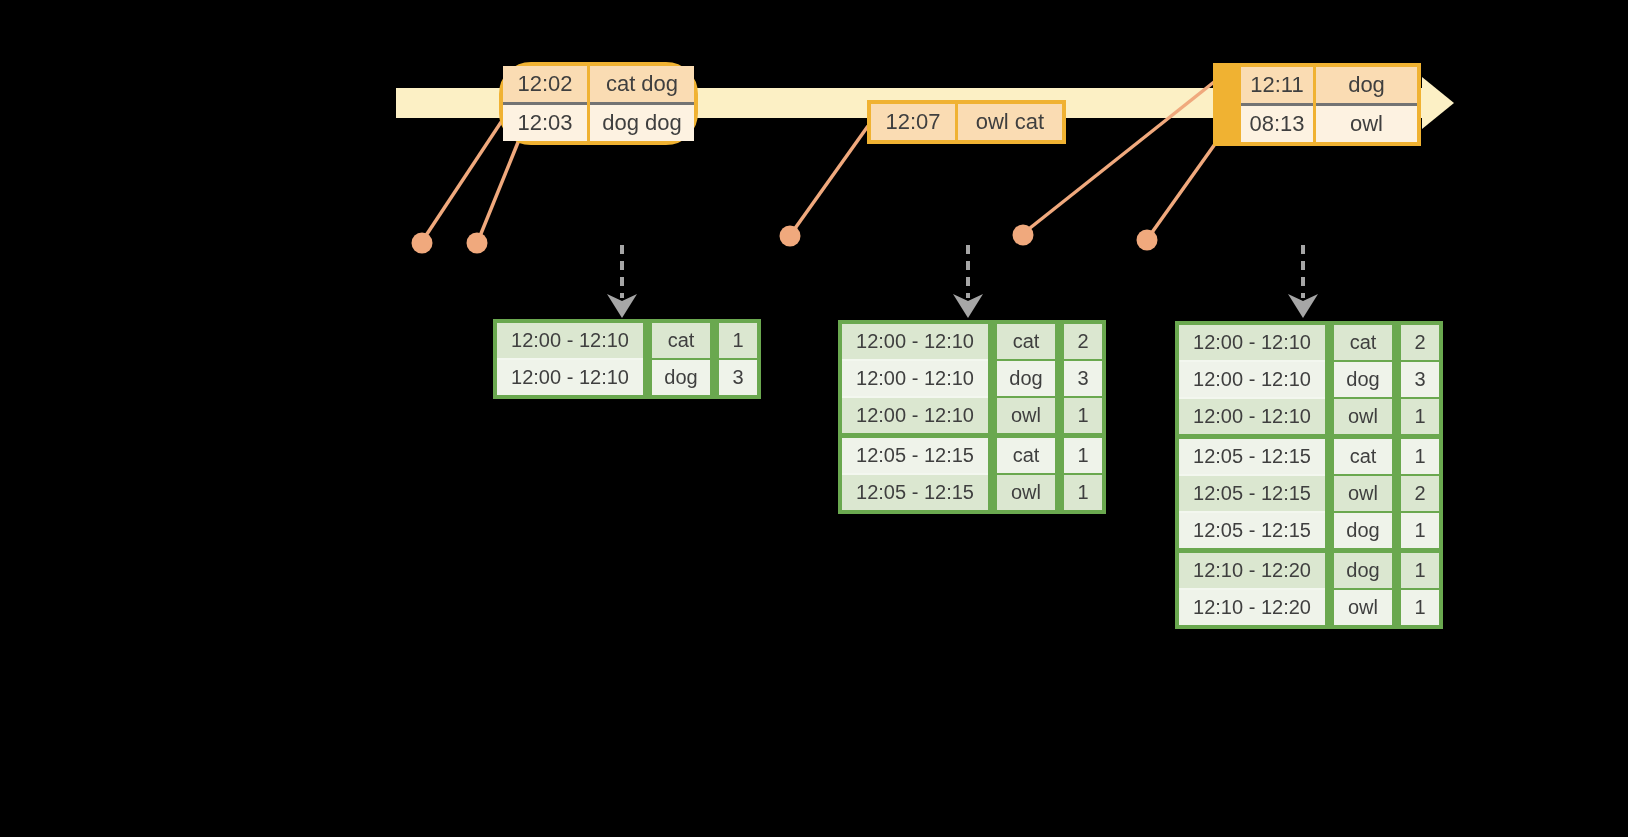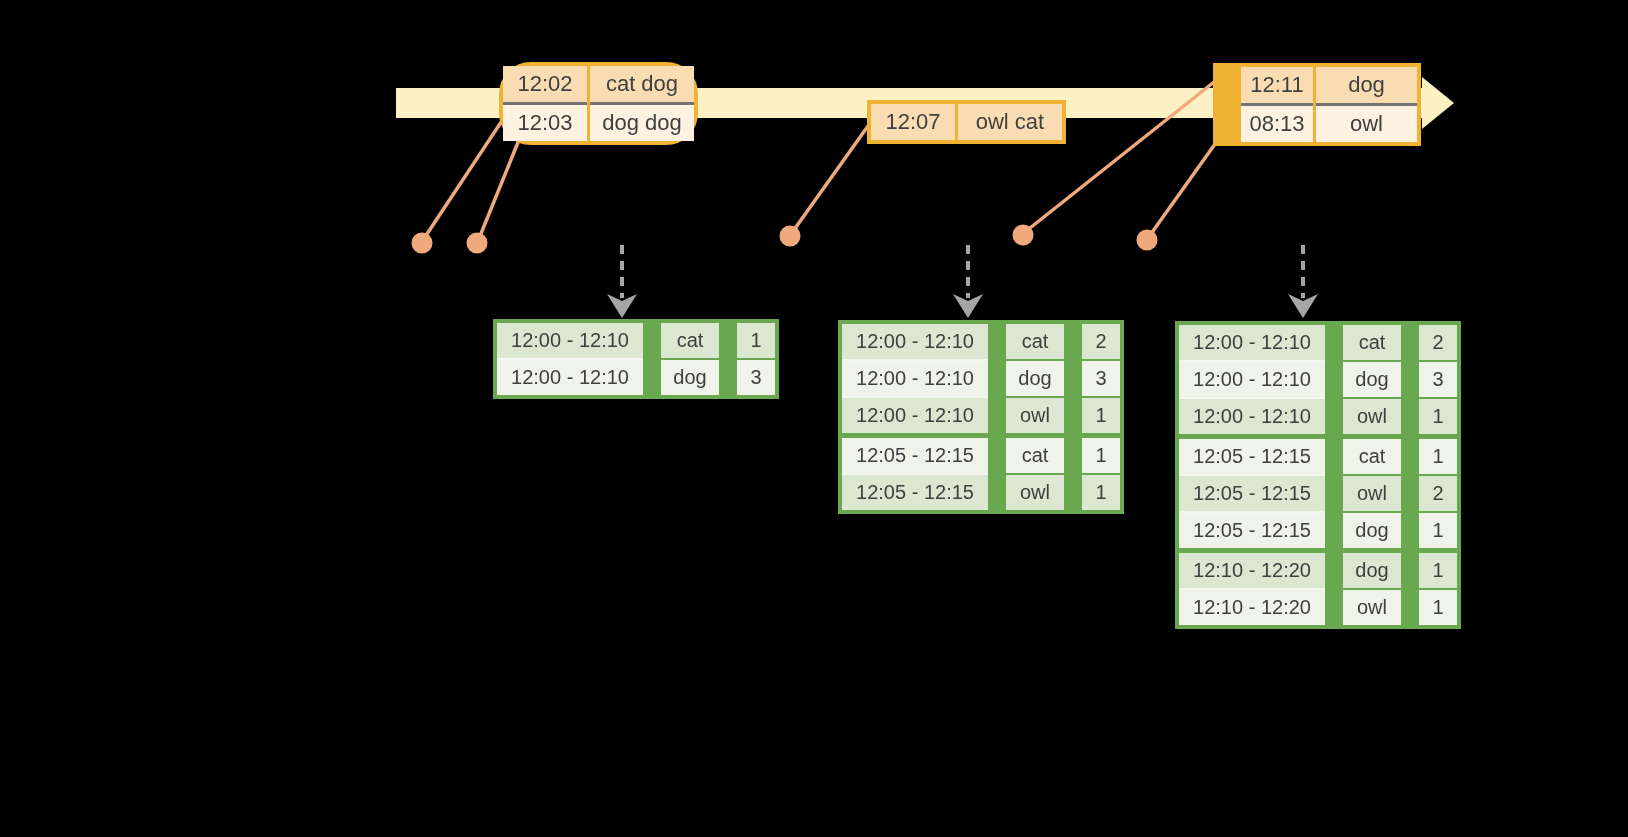--- a/index.html
+++ b/index.html
@@ -27,21 +27,21 @@
     height:36px;display:flex;align-items:center;justify-content:center;
     font-size:22px;background:#fdf2e1;
   }
   .erow:nth-child(odd) .ecell{background:#fadcb3;}
   .erow + .erow .ecell{border-top:3px solid #737373;}
   
   .gtable{
     position:absolute;border:4px solid #6aa84f;background:#6aa84f;
     display:flex;flex-direction:column;width:max-content;
   }
-  .grow{display:grid;grid-template-columns:146px 58px 38px;column-gap:18px;background:#6aa84f;}
+  .grow{display:grid;grid-template-columns:146px 58px 38px;column-gap:9px;background:#6aa84f;}
   .gcell{
     height:35px;display:flex;align-items:center;justify-content:center;
     font-size:20px;background:#eff3ea;
   }
   .grow:nth-child(odd) .gcell{background:#dbe7d0;}
   .grow + .grow .gcell{border-top:2px solid #6aa84f;}
   .grow + .grow .gcell.win{border-top-color:#f3f7ef;}
   .grow.group-start .gcell{border-top:5px solid #6aa84f;}
   .grow.group-start .gcell.win{border-top-color:#6aa84f;}
 </style>

